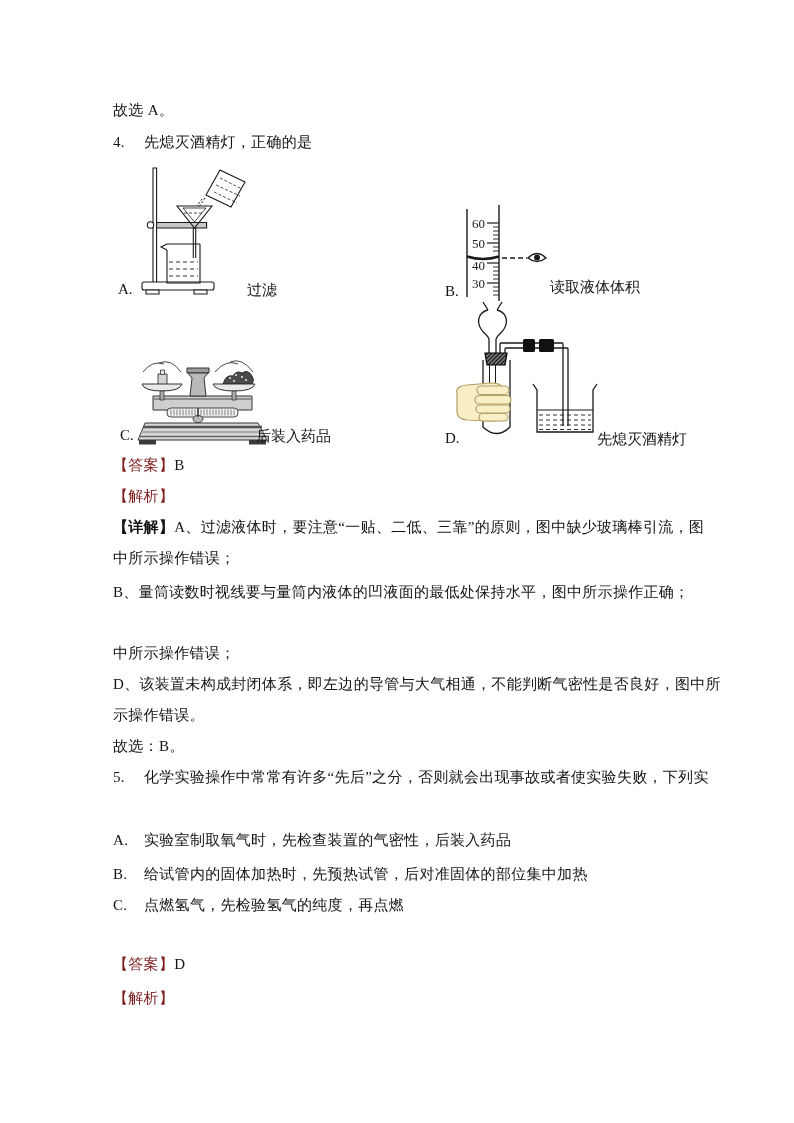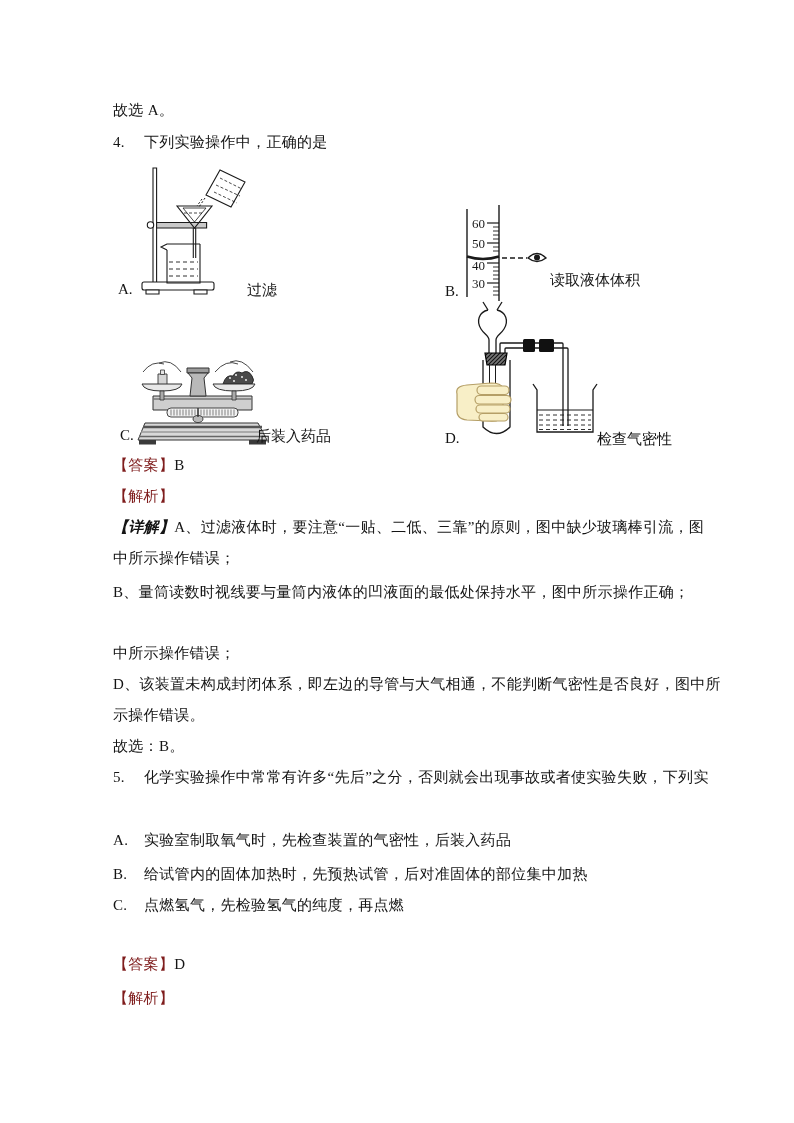--- a/index.html
+++ b/index.html
@@ -1,37 +1,37 @@
 <!DOCTYPE html>
 <html><head>
 <meta charset="utf-8">
 <style>
   html,body{margin:0;padding:0;background:#ffffff;}
   .page{position:relative;width:794px;height:1123px;background:#fff;overflow:hidden;
         font-family:"Liberation Serif","DejaVu Serif",serif;color:#141414;}
   .line{position:absolute;left:113px;font-size:15px;line-height:21px;white-space:nowrap;letter-spacing:.3px;}
   .blue{color:#7f1d1d;}
-  .bold{font-weight:bold;font-style:italic;}
+  .bold{font-weight:bold;}
   .num{display:inline-block;min-width:24px;margin-right:7px;}
   .figlabel{position:absolute;font-size:15px;white-space:nowrap;}
   .fig{position:absolute;overflow:visible;}
   .fig *{vector-effect:non-scaling-stroke;}
   svg text{font-family:"Liberation Serif","DejaVu Serif",serif;}
 </style>
 </head>
 <body>
 
 <div class="page">
 
   <div class="line" style="top:100px">
     <span>故选 A。</span>
   </div>
 
   <div class="line" style="top:132px">
-    <span class="num">4.</span><span>下列实验操作中，正确的是</span>
+    <span class="num">4.</span><span>先熄灭酒精灯，正确的是</span>
   </div>
 
   <svg class="fig" style="left:136px;top:166px" width="118" height="132" viewBox="0 0 118 132">
     <g stroke="#1a1a1a" stroke-width="1.1" fill="none">
       <rect x="17" y="2" width="3.6" height="115" fill="#ffffff"></rect>
       <rect x="6" y="116" width="72" height="8" rx="2" fill="#ffffff"></rect>
       <rect x="10" y="124" width="13" height="4" fill="#ffffff"></rect>
       <rect x="58" y="124" width="13" height="4" fill="#ffffff"></rect>
       <circle cx="14.5" cy="59" r="3.2" fill="#ffffff"></circle>
       <rect x="20.6" y="56.5" width="50" height="5.5" fill="#c9c9c9"></rect>
@@ -186,25 +186,25 @@
       <rect x="34" y="88" width="32" height="8.5" rx="4.2"></rect>
       <rect x="32" y="97.5" width="36" height="8.5" rx="4.2"></rect>
       <rect x="33" y="107" width="34" height="8" rx="4"></rect>
       <rect x="36" y="115.5" width="29" height="7.5" rx="3.7"></rect>
     </g>
   </svg>
 
   <div class="figlabel" style="left:118px;top:281px">A.</div>
   <div class="figlabel" style="left:247px;top:281px">过滤</div>
   <div class="figlabel" style="left:445px;top:283px">B.</div>
-  <div class="figlabel" style="left:550px;top:271px">读取液体体积</div>
+  <div class="figlabel" style="left:550px;top:278px">读取液体体积</div>
   <div class="figlabel" style="left:120px;top:427px">C.</div>
   <div class="figlabel" style="left:256px;top:427px">后装入药品</div>
   <div class="figlabel" style="left:445px;top:430px">D.</div>
-  <div class="figlabel" style="left:597px;top:430px">检查气密性</div>
+  <div class="figlabel" style="left:597px;top:430px">先熄灭酒精灯</div>
 
   <div class="line" style="top:455px">
     <span class="blue">【答案】</span><span>B</span>
   </div>
   <div class="line" style="top:486px">
     <span class="blue">【解析】</span>
   </div>
   <div class="line" style="top:517px">
     <span class="bold">【详解】</span><span>A、过滤液体时，要注意“一贴、二低、三靠”的原则，图中缺少玻璃棒引流，图</span>
   </div>

